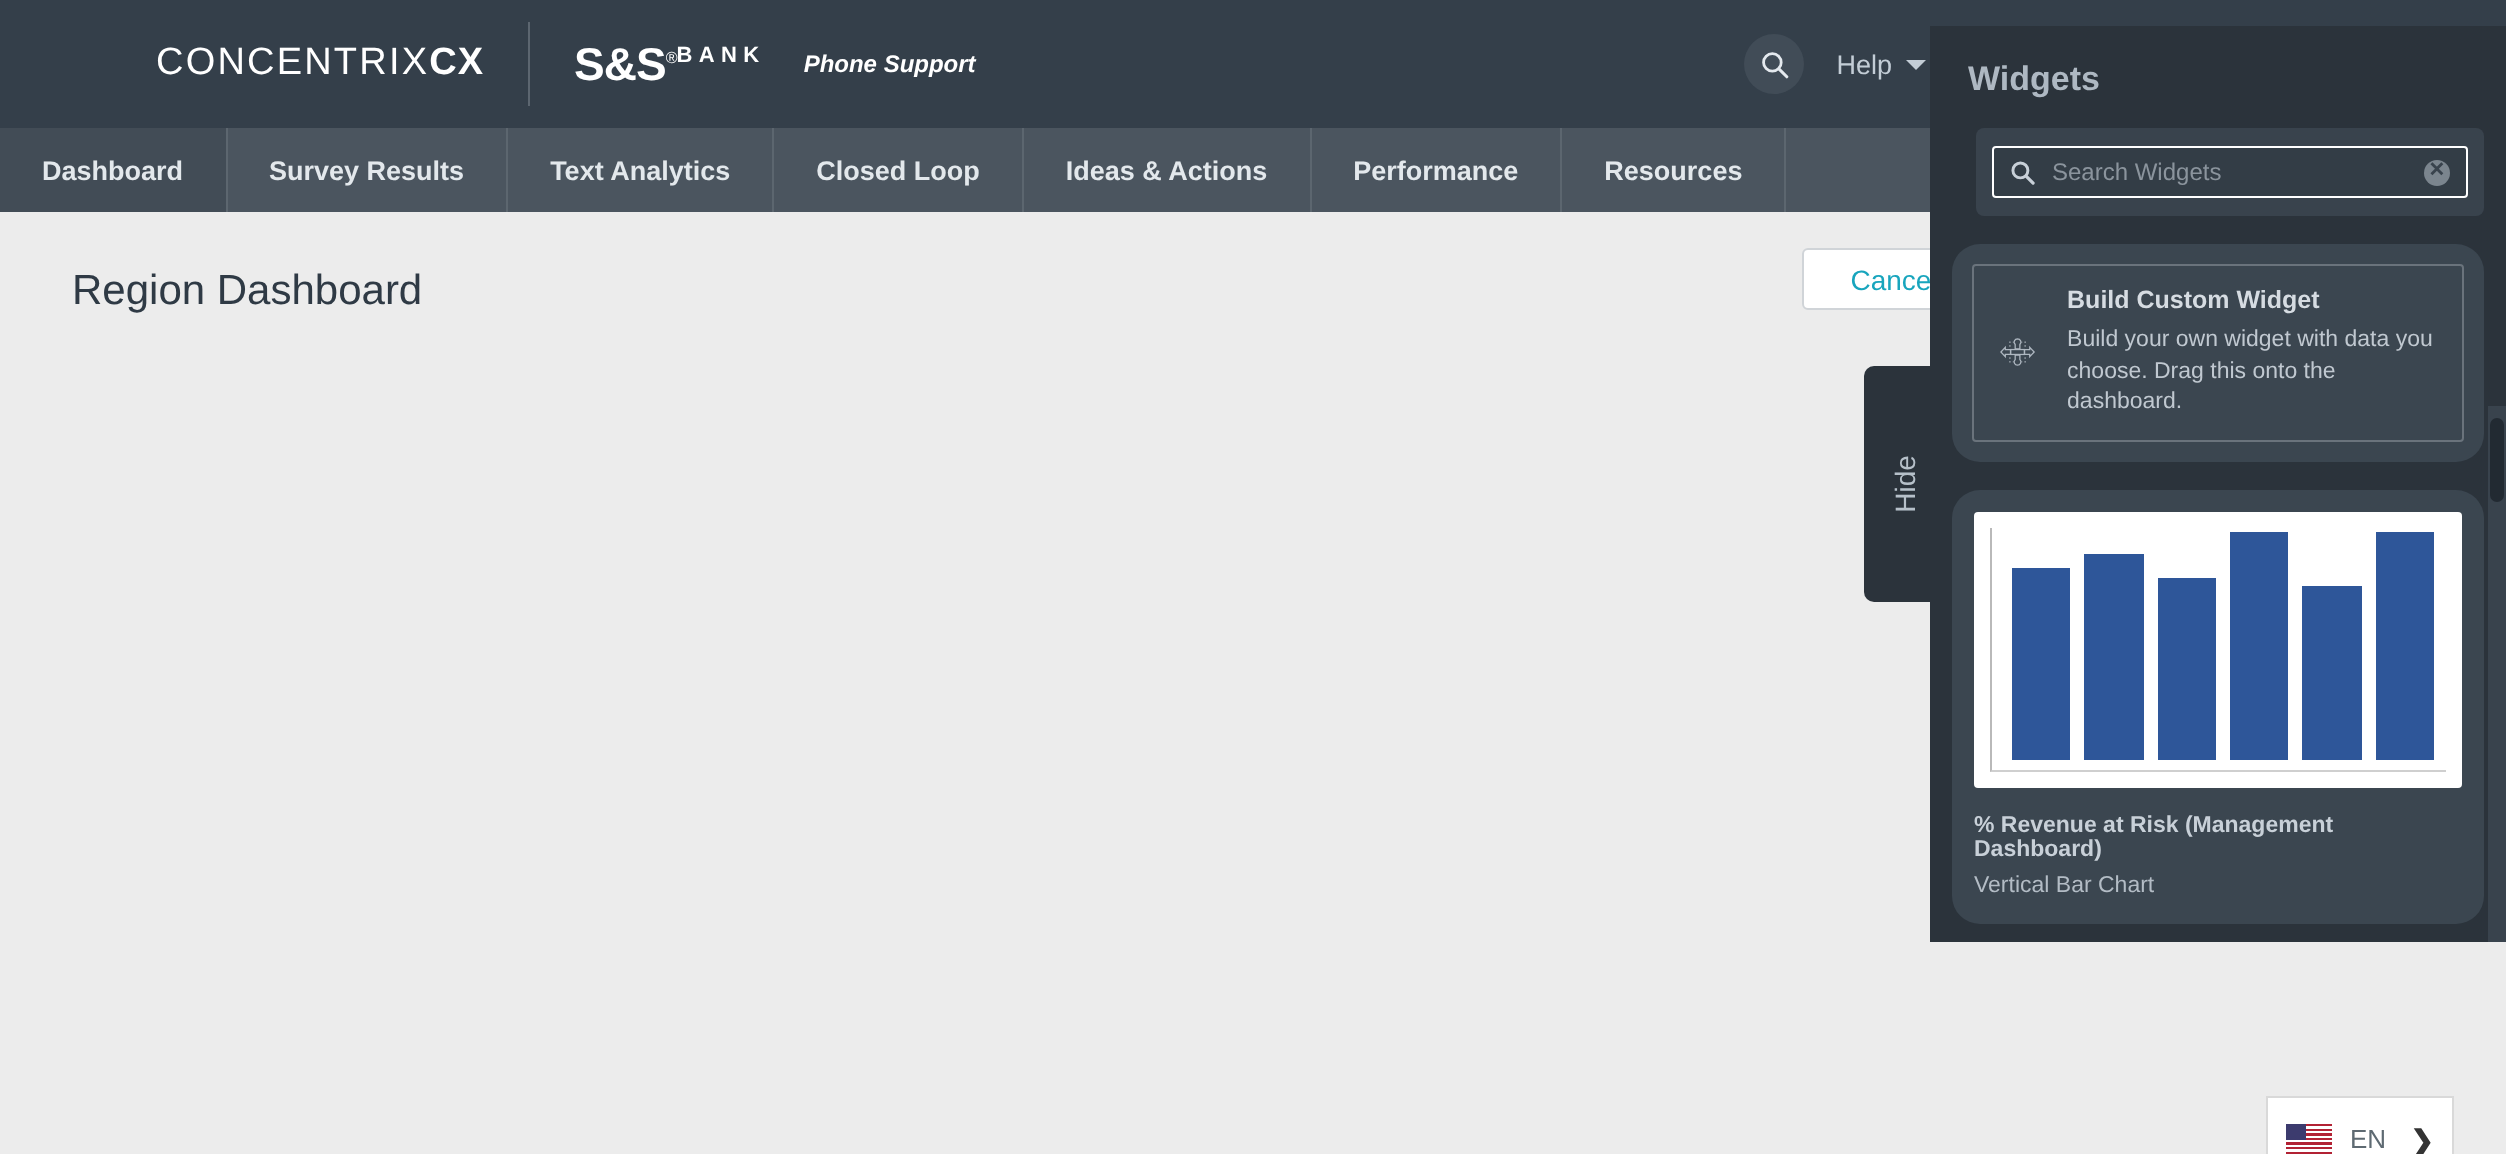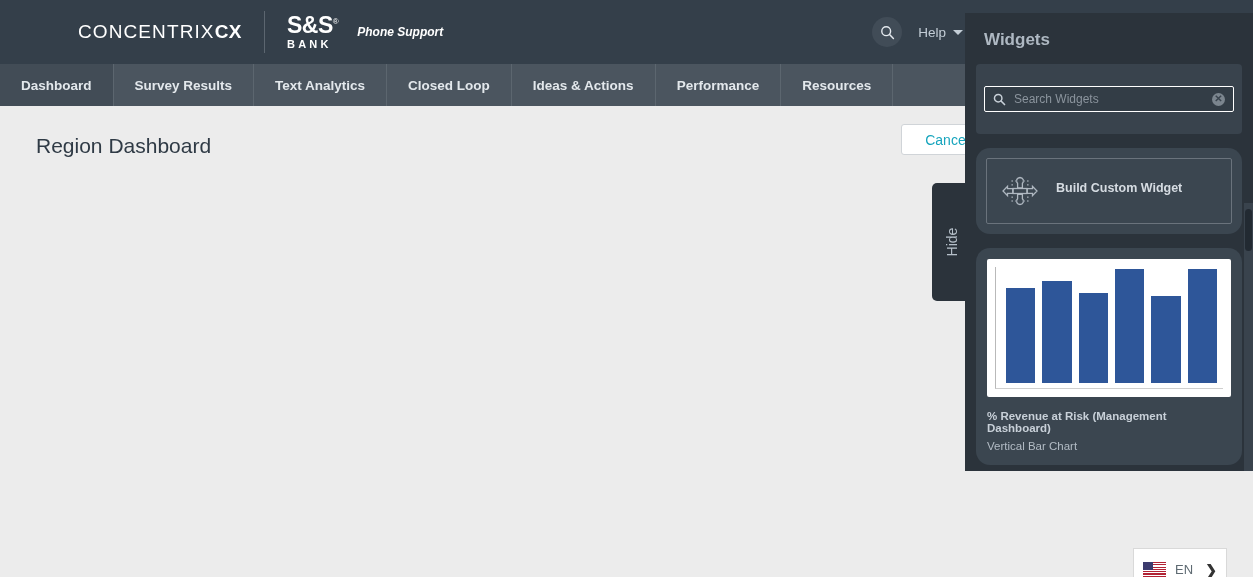--- a/index.html
+++ b/index.html
@@ -22,21 +22,21 @@
     background: #343f4a; display: flex; align-items: center;
   }
   .brand-concentrix {
     margin-left: 30px; color: #ffffff; font-size: 19px; letter-spacing: 1.1px;
     font-weight: 300; white-space: nowrap;
   }
   .brand-concentrix b { font-weight: 700; letter-spacing: 0.5px; }
   .brand-divider {
     width: 1px; height: 42px; background: #5c6670; margin: 0 22px;
   }
-  .bank-logo { display: flex; flex-direction: column; line-height: 1; }
+  .bank-logo { display: flex; flex-direction: row; line-height: 1; }
   .bank-top {
     color: #ffffff; font-size: 23px; font-weight: 700; letter-spacing: -0.5px;
     position: relative;
   }
   .bank-top sup { font-size: 8px; vertical-align: super; font-weight: 400; }
   .bank-bottom {
     color: #ffffff; font-size: 11px; font-weight: 700; letter-spacing: 3.2px;
     margin-top: 2px;
   }
   .app-name {
@@ -107,22 +107,22 @@
   
   .widgets-panel {
     position: absolute; top: 13px; left: 965px; width: 288px; height: 458px;
     background: #2b333b; overflow: hidden;
   }
   .widgets-title {
     color: #aeb8c2; font-size: 17px; font-weight: 700;
     margin: 17px 0 0 19px;
   }
   .search-wrap {
-    margin: 14px 11px 0 11px; background: #39434d; border-radius: 4px;
-    padding: 22px 8px;
+    margin: 14px 11px 0 23px; background: #39434d; border-radius: 4px;
+    padding: 9px 8px;
   }
   .search-box {
     border: 1px solid #ffffff; border-radius: 2px; background: #333d46;
     height: 26px; display: flex; align-items: center; padding: 0 8px; gap: 8px;
   }
   .search-box .ph { color: #8b949d; font-size: 12px; flex: 1; }
   .clear-btn {
     width: 13px; height: 13px; border-radius: 50%; background: #7b858e;
     display: flex; align-items: center; justify-content: center;
     color: #39434d; font-size: 10px; line-height: 1; font-weight: 700;
@@ -287,20 +287,21 @@
             <rect x="29" y="27.4" width="1.6" height="1.6"></rect>
               <rect x="29" y="31.2" width="1.6" height="1.6"></rect>
             <rect x="17.2" y="11.2" width="1.6" height="1.6"></rect>
               <rect x="25.2" y="11.2" width="1.6" height="1.6"></rect>
             <rect x="17.2" y="31.2" width="1.6" height="1.6"></rect>
               <rect x="25.2" y="31.2" width="1.6" height="1.6"></rect>
           </g>
         </svg>
         <div>
           <div class="build-text-title">Build Custom Widget</div>
+          <div class="build-text-desc">Build your own widget with data you choose. Drag this onto the dashboard.</div>
         </div>
       </div>
     </div>
 
     <div class="card widget-card">
       <div class="thumb">
         <div class="vbars">
           <div class="vbar" style="height:82%"></div>
           <div class="vbar" style="height:88%"></div>
           <div class="vbar" style="height:78%"></div>

